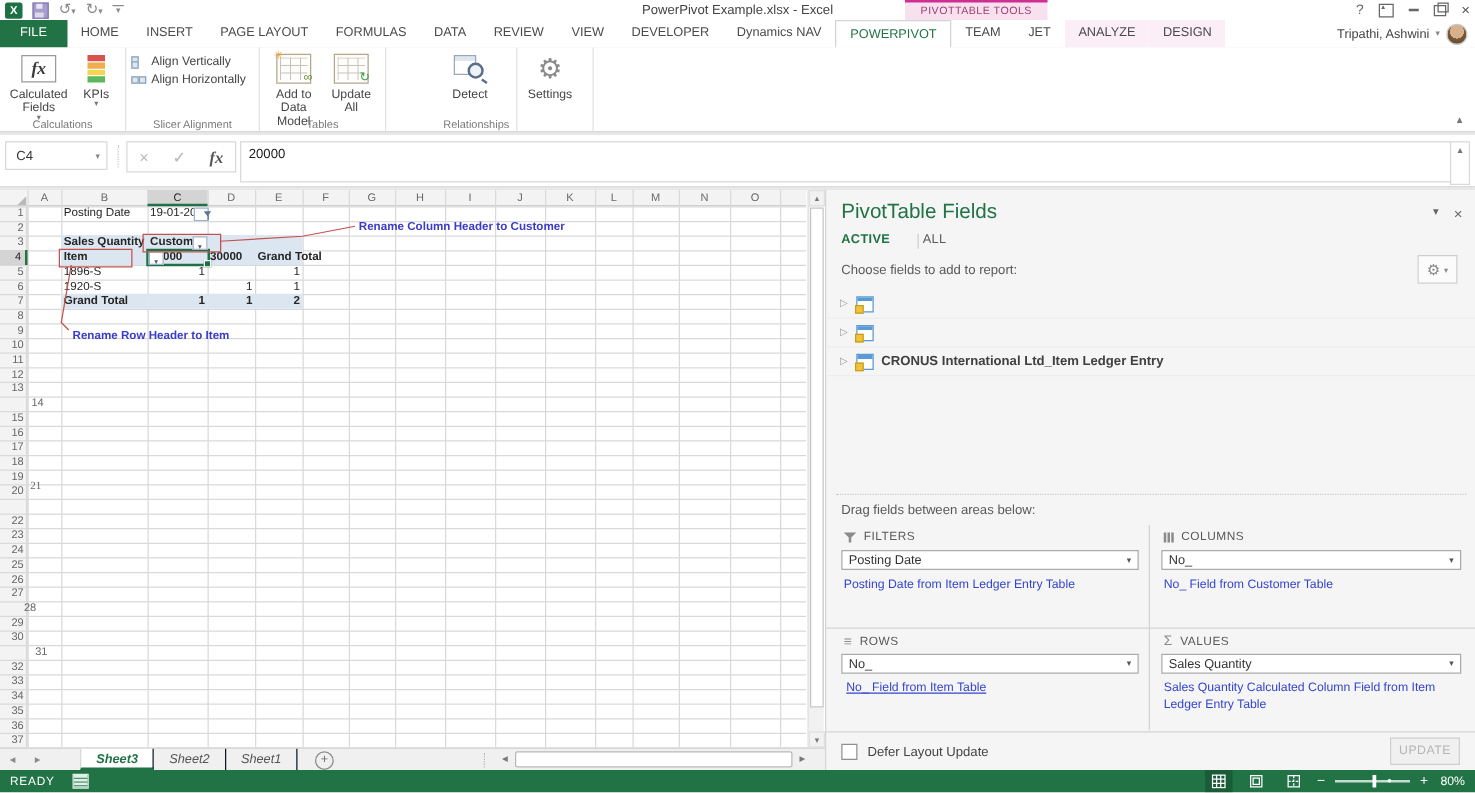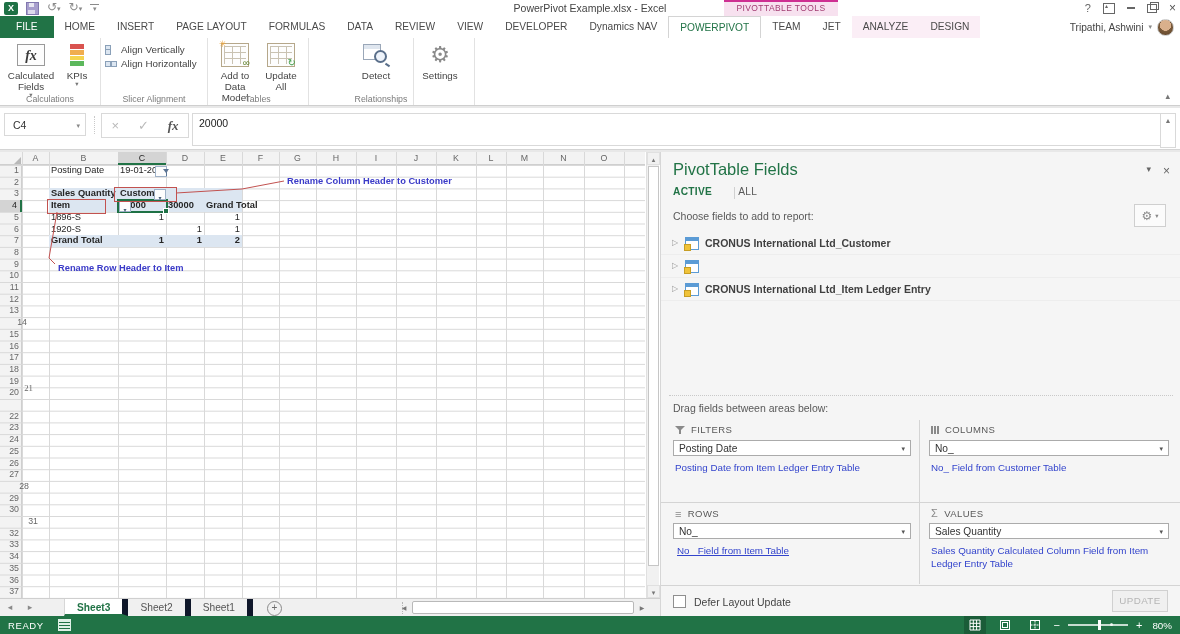--- a/index.html
+++ b/index.html
@@ -98,21 +98,21 @@
   .redbox{position:absolute;border:1px solid #c25250;z-index:7;background:transparent;}
   .note{position:absolute;font-size:9.3px;font-weight:bold;color:#3b3bc8;z-index:8;white-space:nowrap;}
   #grid svg{position:absolute;left:0;top:0;z-index:1;}
   #grid svg.topsvg{z-index:7;pointer-events:none;}
   .vscroll{position:absolute;left:646px;top:0;width:13px;height:446px;background:#f1f1f1;border-left:1px solid #e0e0e0;box-sizing:border-box;}
   .vscroll .arr{position:absolute;left:0;width:13px;height:13px;color:#777;font-size:7px;text-align:center;line-height:13px;background:#f1f1f1;border:1px solid #e0e0e0;box-sizing:border-box;}
   .vscroll .thumb{position:absolute;left:1px;top:14px;width:11px;height:400px;background:#fff;border:1px solid #c6c6c6;box-sizing:border-box;}
   
   .sheetbar{position:absolute;left:0;top:598px;width:660px;height:18px;background:#f0f0f0;border-top:1px solid #cfcfcf;box-sizing:border-box;display:flex;align-items:stretch;font-size:10.2px;}
   .sb-nav{width:20px;text-align:center;line-height:17px;color:#8a8a8a;font-size:9px;}
-  .stab{padding:0 12px;line-height:17px;color:#555;border-right:6px solid #0f172a;}
+  .stab{padding:0 12px;line-height:17px;color:#555;border-right:1px solid #0f172a;font-style:italic;}
   .stab:first-of-type{border-left:1px solid #d7d7d7;}
   .stab.active{background:#fff;color:#217346;font-weight:bold;border-bottom:2px solid #217346;box-sizing:border-box;}
   .newsheet{width:13px;height:13px;border:1px solid #8a8a8a;border-radius:50%;color:#6a6a6a;font-size:10px;line-height:12px;text-align:center;margin:2px 0 0 14px;}
   .sb-dots{margin-left:120px;border-left:1px dotted #b5b5b5;height:12px;margin-top:3px;}
   .hscroll{position:absolute;left:398px;top:2px;width:250px;height:14px;display:flex;}
   .hscroll .arr{width:12px;text-align:center;color:#777;font-size:7px;line-height:14px;}
   .hscroll .track{flex:1;position:relative;}
   .hscroll .thumb{position:absolute;left:2px;top:0;right:2px;height:13px;background:#fff;border:1px solid #b9b9b9;border-radius:2px;box-sizing:border-box;}
   
   .pane{position:absolute;left:660px;top:152px;width:520px;height:464px;background:#f5f5f5;border-left:1px solid #d6d6d6;box-sizing:border-box;font-size:10.5px;color:#444;}
@@ -405,21 +405,21 @@
       <div class="rowhead hsel" style="left: 0px; top: 48.1px; width: 22px; height: 11.7px;">4</div>
       <div class="rowhead" style="left: 0px; top: 59.8px; width: 22px; height: 11.7px;">5</div>
       <div class="rowhead" style="left: 0px; top: 71.5px; width: 22px; height: 11.7px;">6</div>
       <div class="rowhead" style="left: 0px; top: 83.2px; width: 22px; height: 11.7px;">7</div>
       <div class="rowhead" style="left: 0px; top: 94.9px; width: 22px; height: 11.7px;">8</div>
       <div class="rowhead" style="left: 0px; top: 106.6px; width: 22px; height: 11.7px;">9</div>
       <div class="rowhead" style="left: 0px; top: 118.3px; width: 22px; height: 11.7px;">10</div>
       <div class="rowhead" style="left: 0px; top: 130px; width: 22px; height: 11.7px;">11</div>
       <div class="rowhead" style="left: 0px; top: 141.7px; width: 22px; height: 11.7px;">12</div>
       <div class="rowhead" style="left: 0px; top: 153.4px; width: 22px; height: 11.7px;">13</div>
-      <div class="rowhead" style="left: 8px; top: 165.1px; width: 22px; height: 11.7px;">14</div>
+      <div class="rowhead" style="left: 16px; top: 165.1px; width: 22px; height: 11.7px;">14</div>
       <div class="rowhead" style="left: 0px; top: 176.8px; width: 22px; height: 11.7px;">15</div>
       <div class="rowhead" style="left: 0px; top: 188.5px; width: 22px; height: 11.7px;">16</div>
       <div class="rowhead" style="left: 0px; top: 200.2px; width: 22px; height: 11.7px;">17</div>
       <div class="rowhead" style="left: 0px; top: 211.9px; width: 22px; height: 11.7px;">18</div>
       <div class="rowhead" style="left: 0px; top: 223.6px; width: 22px; height: 11.7px;">19</div>
       <div class="rowhead" style="left: 0px; top: 235.3px; width: 22px; height: 11.7px;">20</div>
       <div class="rowhead" style="left: 0px; top: 231px; width: 36px; height: 11.7px; font-family: Liberation Serif, serif;">21</div>
       <div class="rowhead" style="left: 0px; top: 258.7px; width: 22px; height: 11.7px;">22</div>
       <div class="rowhead" style="left: 0px; top: 270.4px; width: 22px; height: 11.7px;">23</div>
       <div class="rowhead" style="left: 0px; top: 282.1px; width: 22px; height: 11.7px;">24</div>
@@ -501,21 +501,20 @@
     </div>
     <div class="choose">Choose fields to add to report:</div>
     <div class="gearbtn">
       <span class="g">⚙</span>
       <span class="d">▾</span>
     </div>
     <div class="flist">
       <div class="frow">
         <span class="tri">▷</span>
         <span class="ticon"></span>
-        <span class="lbl">CRONUS International Ltd_Customer</span>
       </div>
       <div class="frow">
         <span class="tri">▷</span>
         <span class="ticon"></span>
       </div>
       <div class="frow">
         <span class="tri">▷</span>
         <span class="ticon"></span>
         <span class="lbl">CRONUS International Ltd_Item Ledger Entry</span>
       </div>

